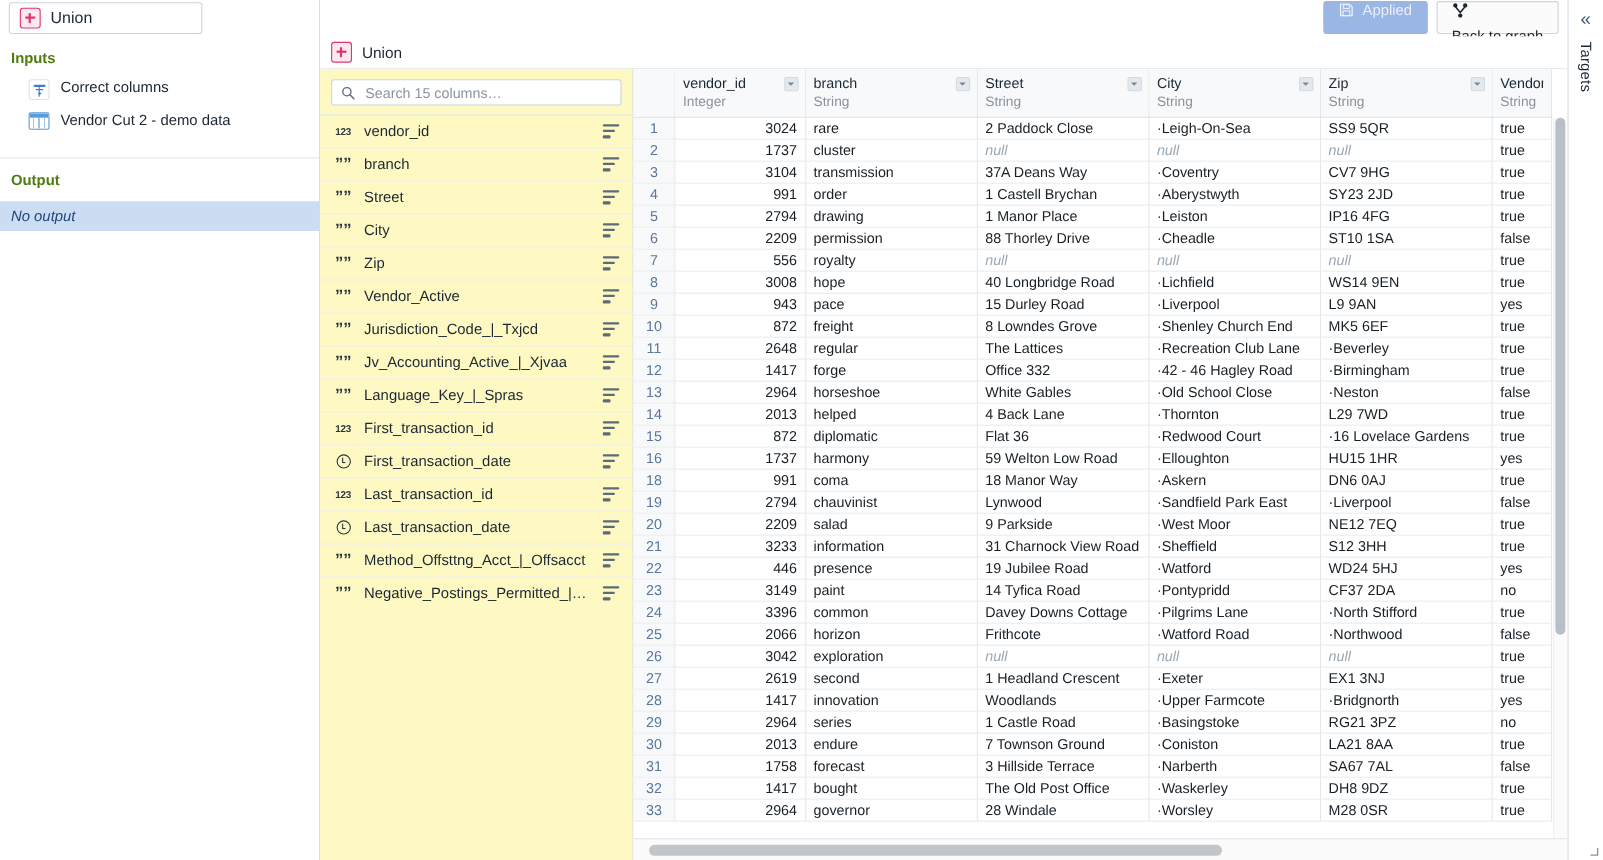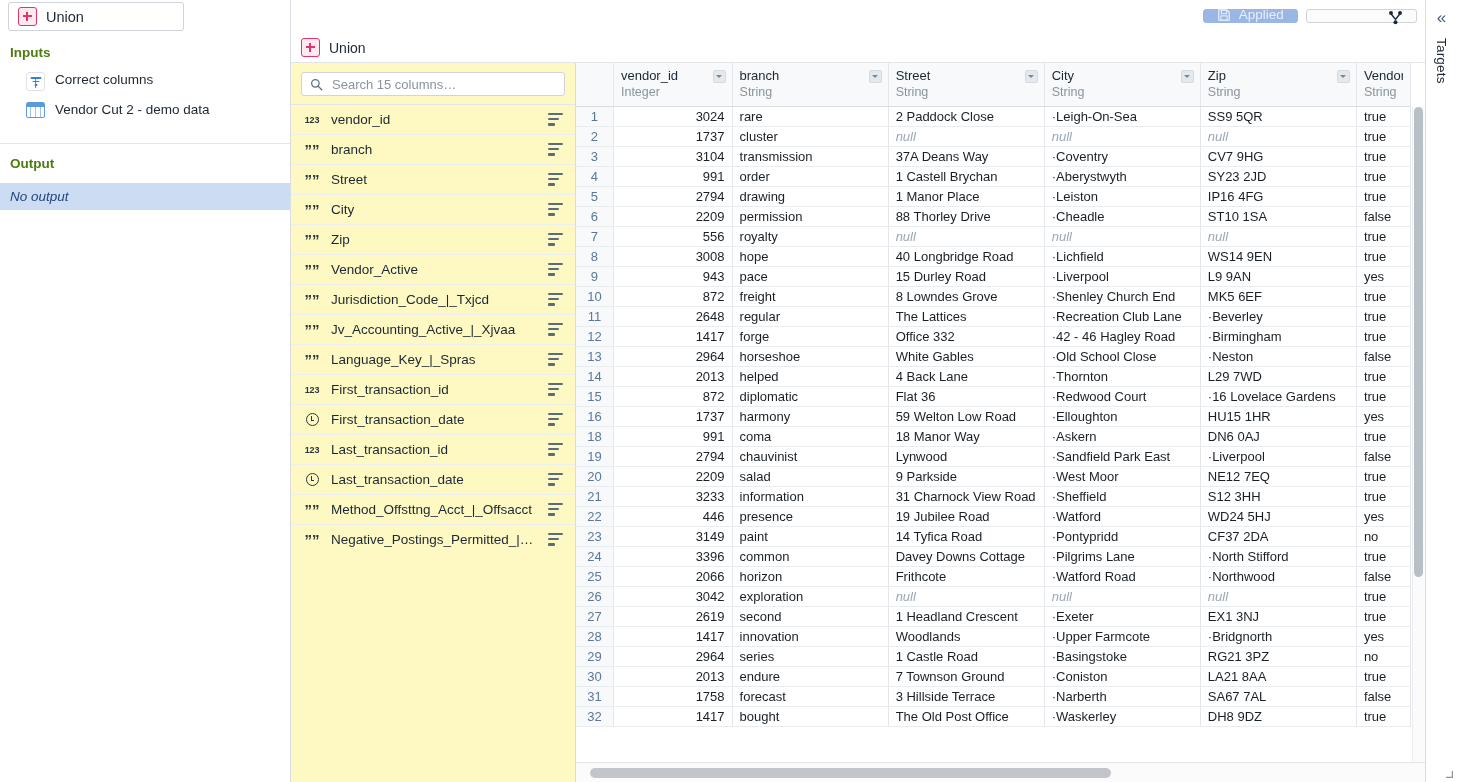--- a/index.html
+++ b/index.html
@@ -101,22 +101,22 @@
 
   
   .main { flex: 1 1 auto; display: flex; flex-direction: column; height: 782px; position: relative; min-width: 0; }
   .topbar {
     height: 33px; background: #ffffff;
     display: flex; align-items: center; justify-content: flex-end;
     padding: 0 8px 0 0; gap: 8px;
     border-bottom: 1px solid transparent;
   }
   .btn {
-    display: inline-flex; align-items: flex-end; gap: 8px;
-    height: 14px; padding: 0 13px;
+    display: inline-flex; align-items: flex-start; gap: 8px;
+    height: 30px; padding: 0 13px;
     border-radius: 3px; font-size: 13.5px;
     cursor: pointer; border: 1px solid transparent;
     white-space: nowrap;
   }
   .btn-applied { background: #9ab6e5; color: #e8eefb; border-color: #9ab6e5; }
   .btn-back { background: #fbfbfc; color: #1b2733; border: 1px solid #ced4da; flex-direction: column; }
 
   .panel-header {
     height: 30px; display: flex; align-items: center; gap: 9px;
     padding: 0 0 0 10px;
@@ -822,20 +822,29 @@
               </tr>
               <tr>
                 <td class="idx-col">32</td>
                 <td class="num">1417</td>
                 <td class="">bought</td>
                 <td class="">The Old Post Office</td>
                 <td class="">·Waskerley</td>
                 <td class="">DH8 9DZ</td>
                 <td class="">true</td>
               </tr>
+              <tr>
+                <td class="idx-col">33</td>
+                <td class="num">2964</td>
+                <td class="">governor</td>
+                <td class="">28 Windale</td>
+                <td class="">·Worsley</td>
+                <td class="">M28 0SR</td>
+                <td class="">true</td>
+              </tr>
             </tbody>
         </table>
         <div class="vscroll-track">
           <div class="vscroll"></div>
         </div>
         <div class="hscroll-track">
           <div class="hscroll"></div>
         </div>
       </div>
 

